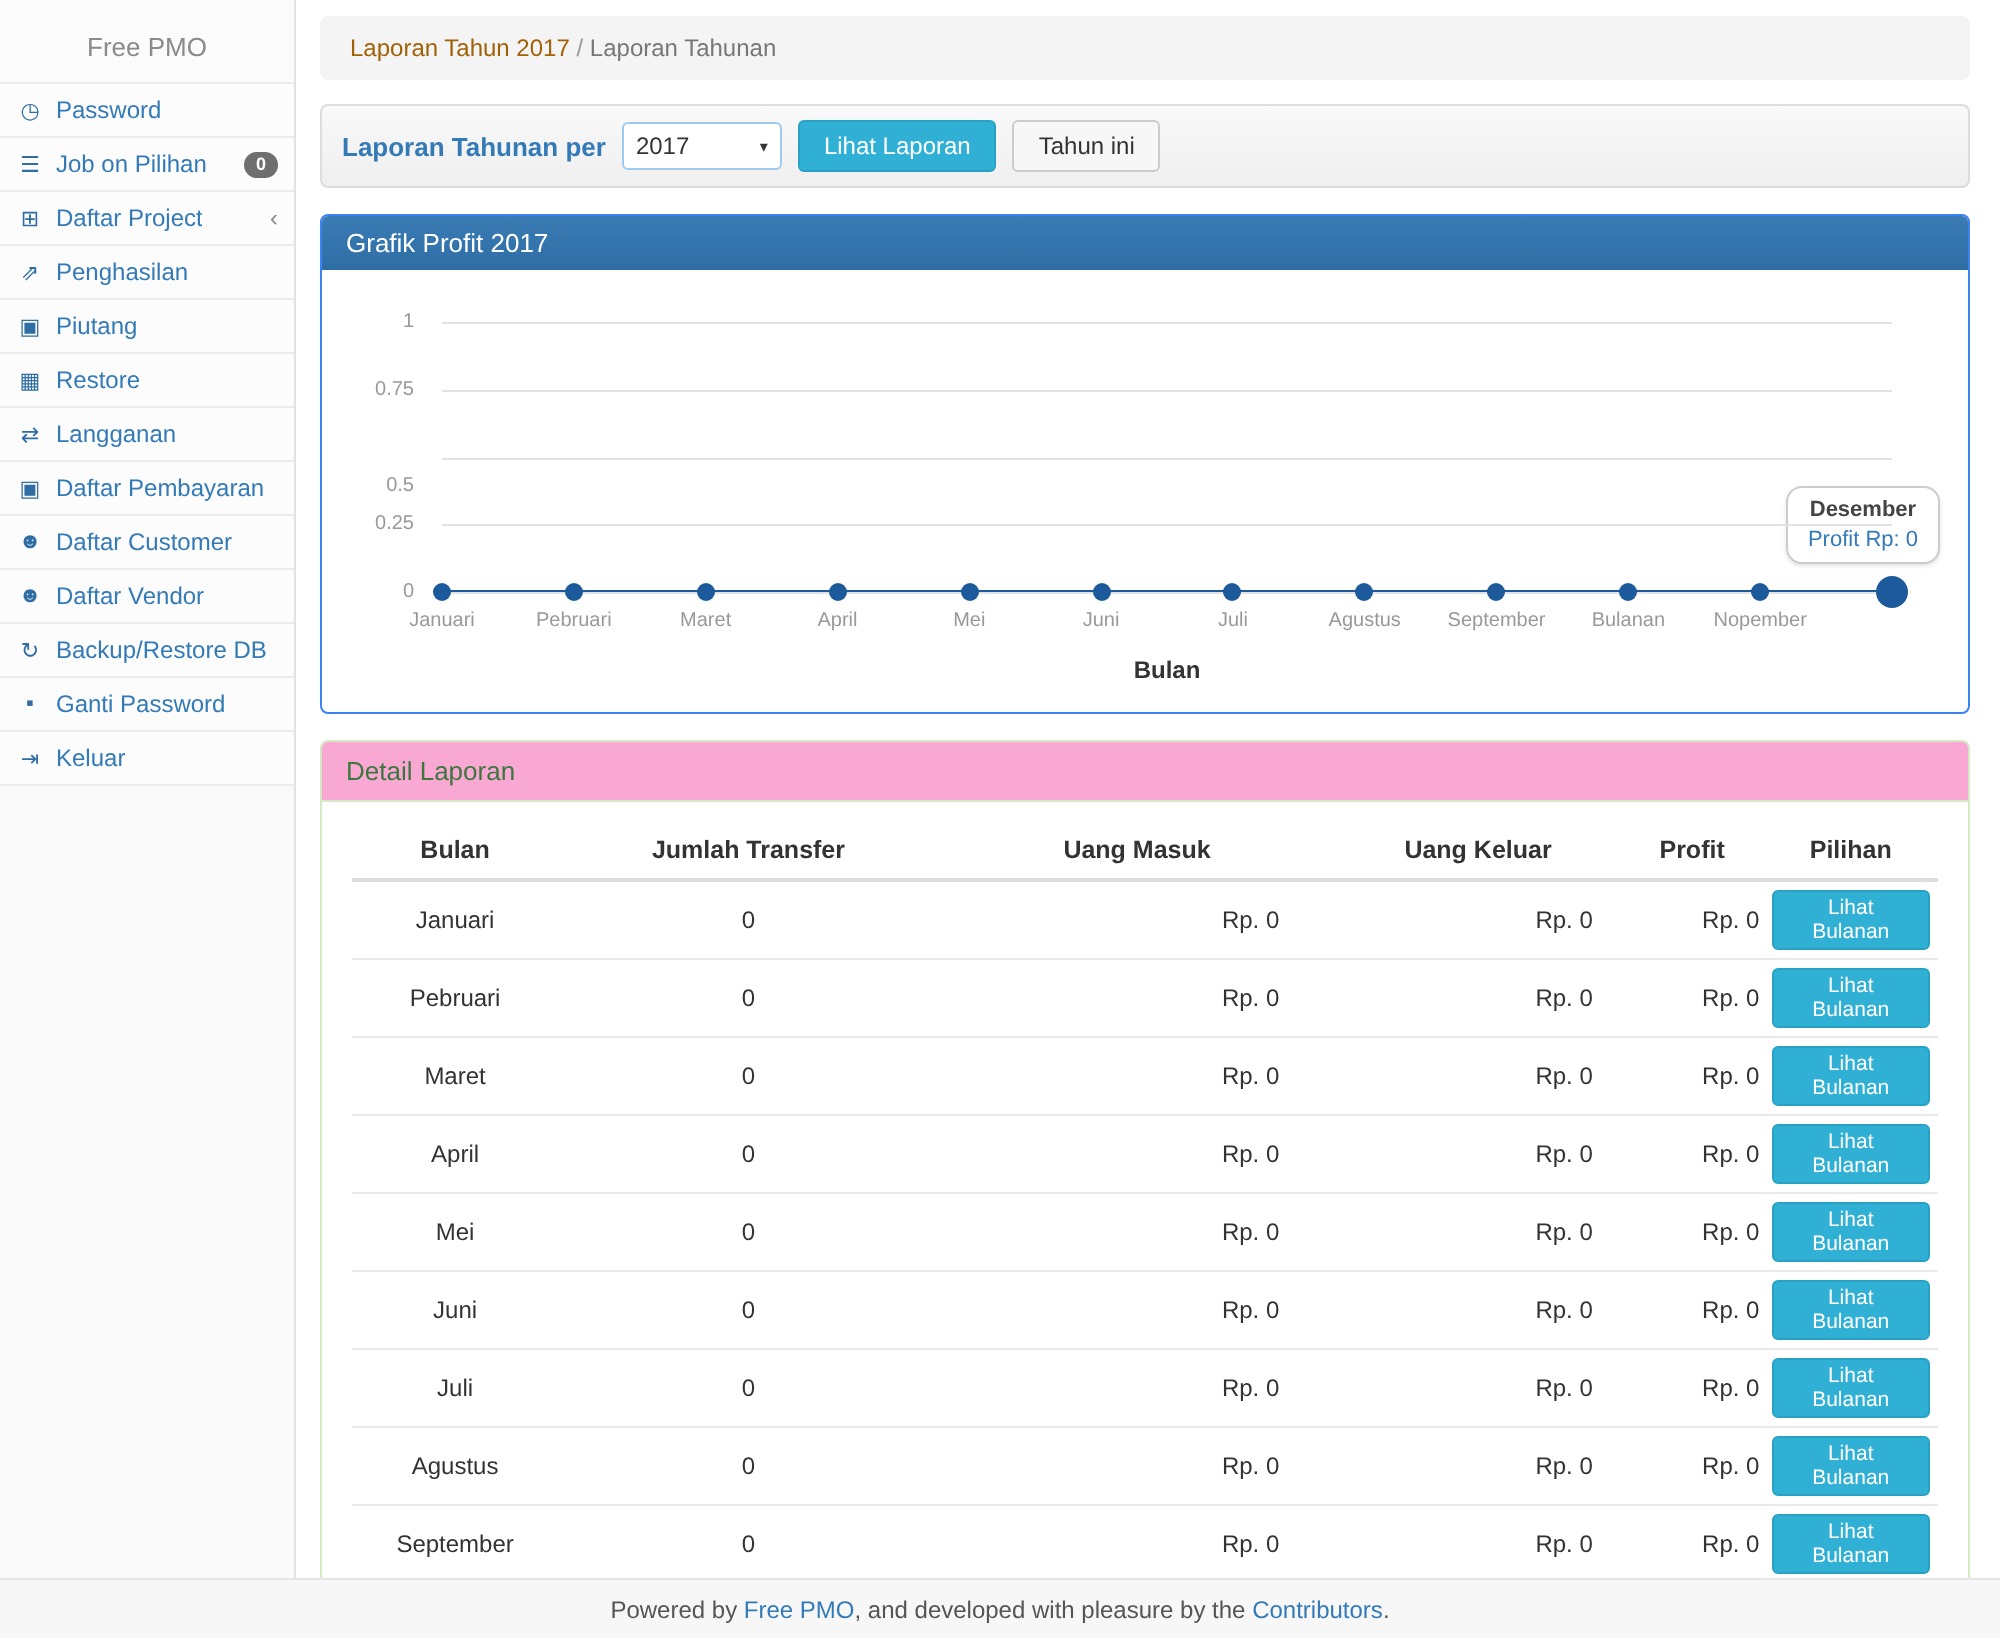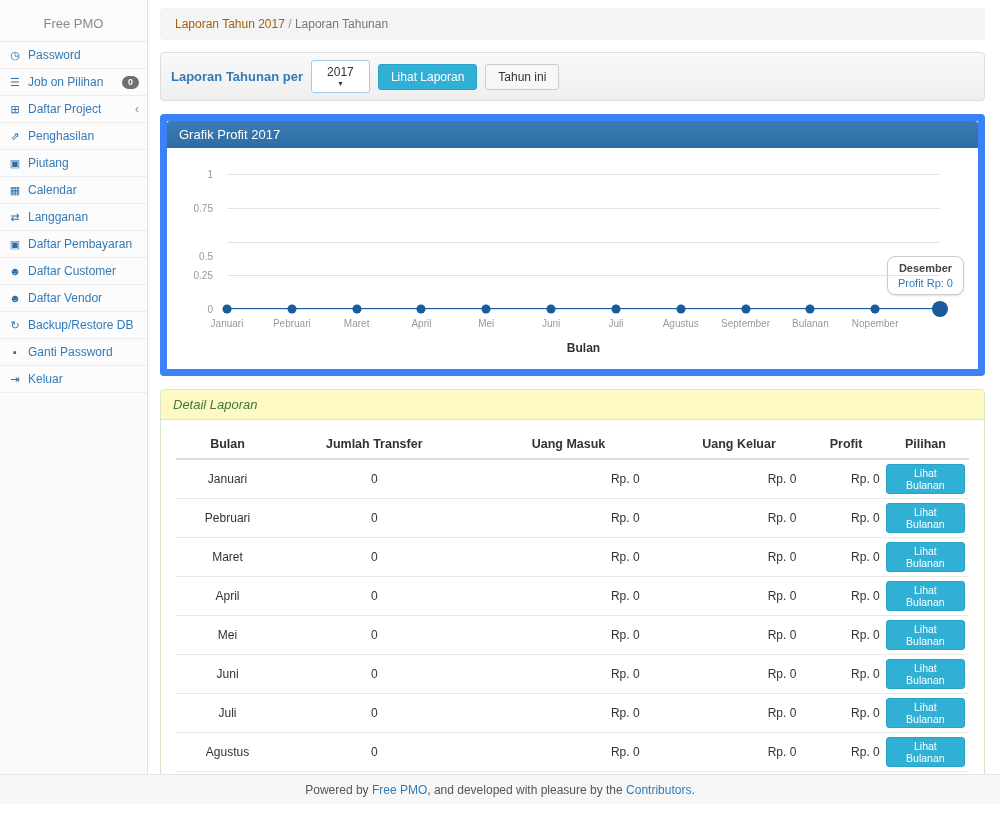--- a/index.html
+++ b/index.html
@@ -55,28 +55,28 @@
   .bc-current { color:#777; }
   .filter-bar {
     margin-top:12px; background:linear-gradient(#f9f9f9,#efefef);
     border:1px solid #ddd; border-radius:4px; padding:7px 10px;
     display:flex; align-items:center; gap:8px;
   }
   .filter-label { color:#337ab7; font-weight:bold; font-size:13px; }
   .year-select {
     border:1px solid #9ecaed; border-radius:3px; background:#fff; padding:4px 6px;
     font-size:12px; color:#333; display:flex; align-items:center; justify-content:space-between;
-    width:59px; cursor:pointer;flex-direction:column;
+    width:80px; cursor:pointer;
   }
   .caret { font-size:8px; color:#333; }
   .btn { font-size:12px; padding:5px 12px; border-radius:3px; cursor:pointer; }
   .btn-info { background:#31b0d5; border:1px solid #28a1c5; color:#fff; }
   .btn-default { background:#f7f7f7; border:1px solid #ccc; color:#333; }
   
-  .panel-primary { margin-top:13px; border:7px solid #3b82f6; border-radius:4px; background:#fff; }
+  .panel-primary { margin-top:13px; border:1px solid #3b82f6; border-radius:4px; background:#fff; }
   .panel-primary .panel-heading {
     background:linear-gradient(#3b7cb5,#2e6da4); color:#fff; font-size:13px;
     padding:6px 12px; border-radius:3px 3px 0 0;
   }
   .chart-body { padding:10px 0 14px; }
   .rp-label { font-weight:bold; font-size:13px; color:#333; margin:2px 0 0 14px; }
   .plot { position:relative; height:135px; margin:16px 38px 0 60px; }
   .gridline { position:absolute; left:0; right:0; height:1px; background:#e2e2e2; }
   .ytick { position:absolute; right:calc(100% + 14px); transform:translateY(-50%); font-size:10px; color:#999; }
   .series-line { position:absolute; left:0; right:0; bottom:-1px; height:2px; background:#1d5a9b; }
@@ -87,40 +87,40 @@
     border-radius:8px; padding:5px 10px; text-align:center; box-shadow:0 1px 2px rgba(0,0,0,.12);
   }
   .t-title { font-weight:bold; font-size:11px; color:#444; white-space:nowrap; }
   .t-value { font-size:11px; color:#337ab7; margin-top:3px; white-space:nowrap; }
   .x-axis { position:relative; height:14px; margin:9px 38px 0 60px; }
   .x-label { position:absolute; transform:translateX(-50%); font-size:10px; color:#999; white-space:nowrap; }
   .x-title { font-weight:bold; font-size:12px; color:#333; margin:9px 38px 0 60px; text-align:center; }
   
   .panel-success { margin-top:13px; border:1px solid #d6e9c6; border-radius:4px; background:#fff; }
   .panel-success .panel-heading {
-    background:#fef9c3; color:#3c763d; font-size:13px; padding:7px 12px;
-    border-bottom:1px solid #d6e9c6; border-radius:3px 3px 0 0;font-style:italic;
+    background:#f9a8d4; color:#3c763d; font-size:13px; padding:7px 12px;
+    border-bottom:1px solid #d6e9c6; border-radius:3px 3px 0 0;
   }
   .detail-body { padding:10px 15px 22px; }
   table { width:100%; border-collapse:collapse; font-size:12px; color:#333; }
   th { font-weight:bold; padding:7px 4px; border-bottom:2px solid #ddd; text-align:center; font-size:12.5px; }
   td { padding:4px 4px; border-top:1px solid #e9e9e9; }
   .c-bulan  { text-align:center; width:13%; }
   .c-transfer { text-align:center; width:24%; }
   .c-masuk  { text-align:right; width:25%; padding-right:28px; }
   .c-keluar { text-align:right; width:18%; padding-right:14px; }
   .c-profit { text-align:right; width:9%;  padding-right:2px; }
   .c-pilihan{ text-align:center; width:14%; }
   .btn-bulanan {
     background:#31b0d5; border:1px solid #28a1c5; color:#fff;
     font-size:10.5px; padding:2px 7px; border-radius:3px; cursor:pointer;
   }
   
   .footer {
-    position:absolute; left:0; right:0; bottom:15px; height:30px;
+    position:absolute; left:0; right:0; bottom:0; height:30px;
     background:#f7f7f7; border-top:1px solid #e5e5e5;
     display:flex; align-items:center; justify-content:center;
     font-size:12px; color:#555;
   }
   .footer a { color:#337ab7; text-decoration:none; }
 </style>
 </head>
 <body>
 
 <div class="sidebar">
@@ -145,21 +145,21 @@
       <a class="nav-item" href="#">
         <span class="nav-icon">⇗</span>
         <span class="nav-label">Penghasilan</span>
       </a>
       <a class="nav-item" href="#">
         <span class="nav-icon">▣</span>
         <span class="nav-label">Piutang</span>
       </a>
       <a class="nav-item" href="#">
         <span class="nav-icon">▦</span>
-        <span class="nav-label">Calendar</span>
+        <span class="nav-label">Restore</span>
       </a>
       <a class="nav-item" href="#">
         <span class="nav-icon">⇄</span>
         <span class="nav-label">Langganan</span>
       </a>
       <a class="nav-item" href="#">
         <span class="nav-icon">▣</span>
         <span class="nav-label">Daftar Pembayaran</span>
       </a>
       <a class="nav-item" href="#">

